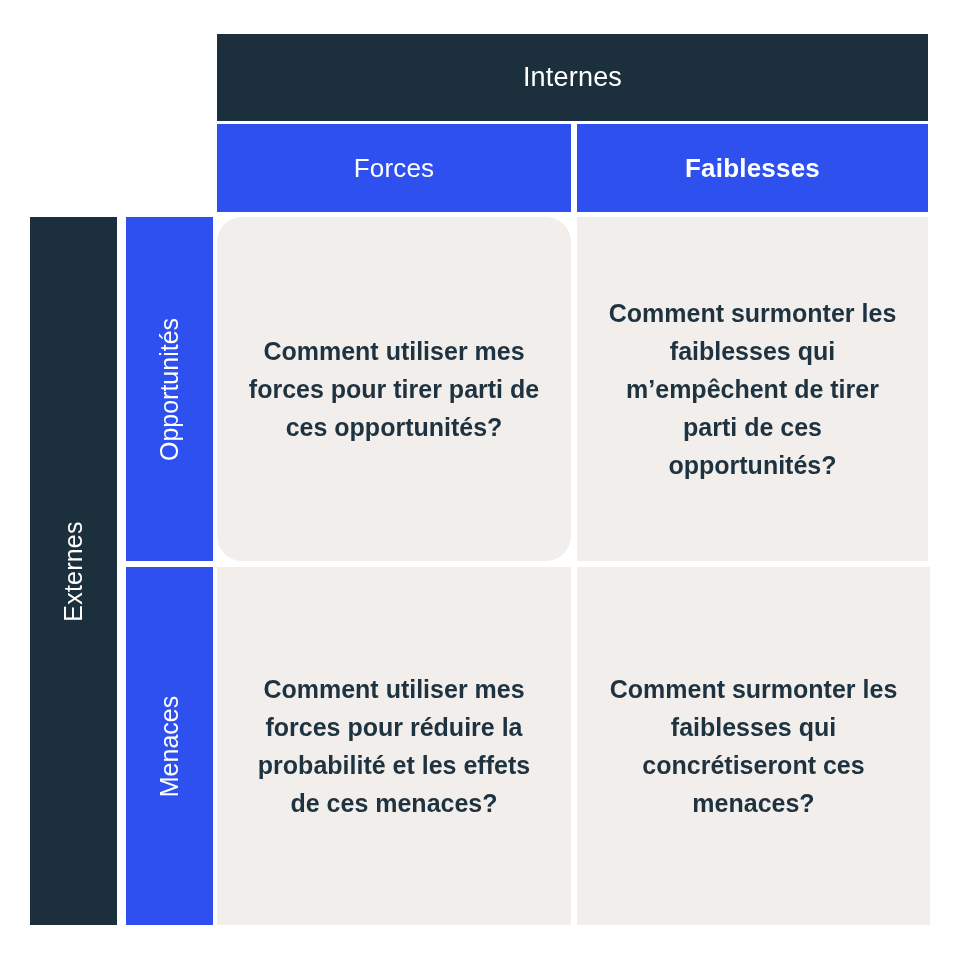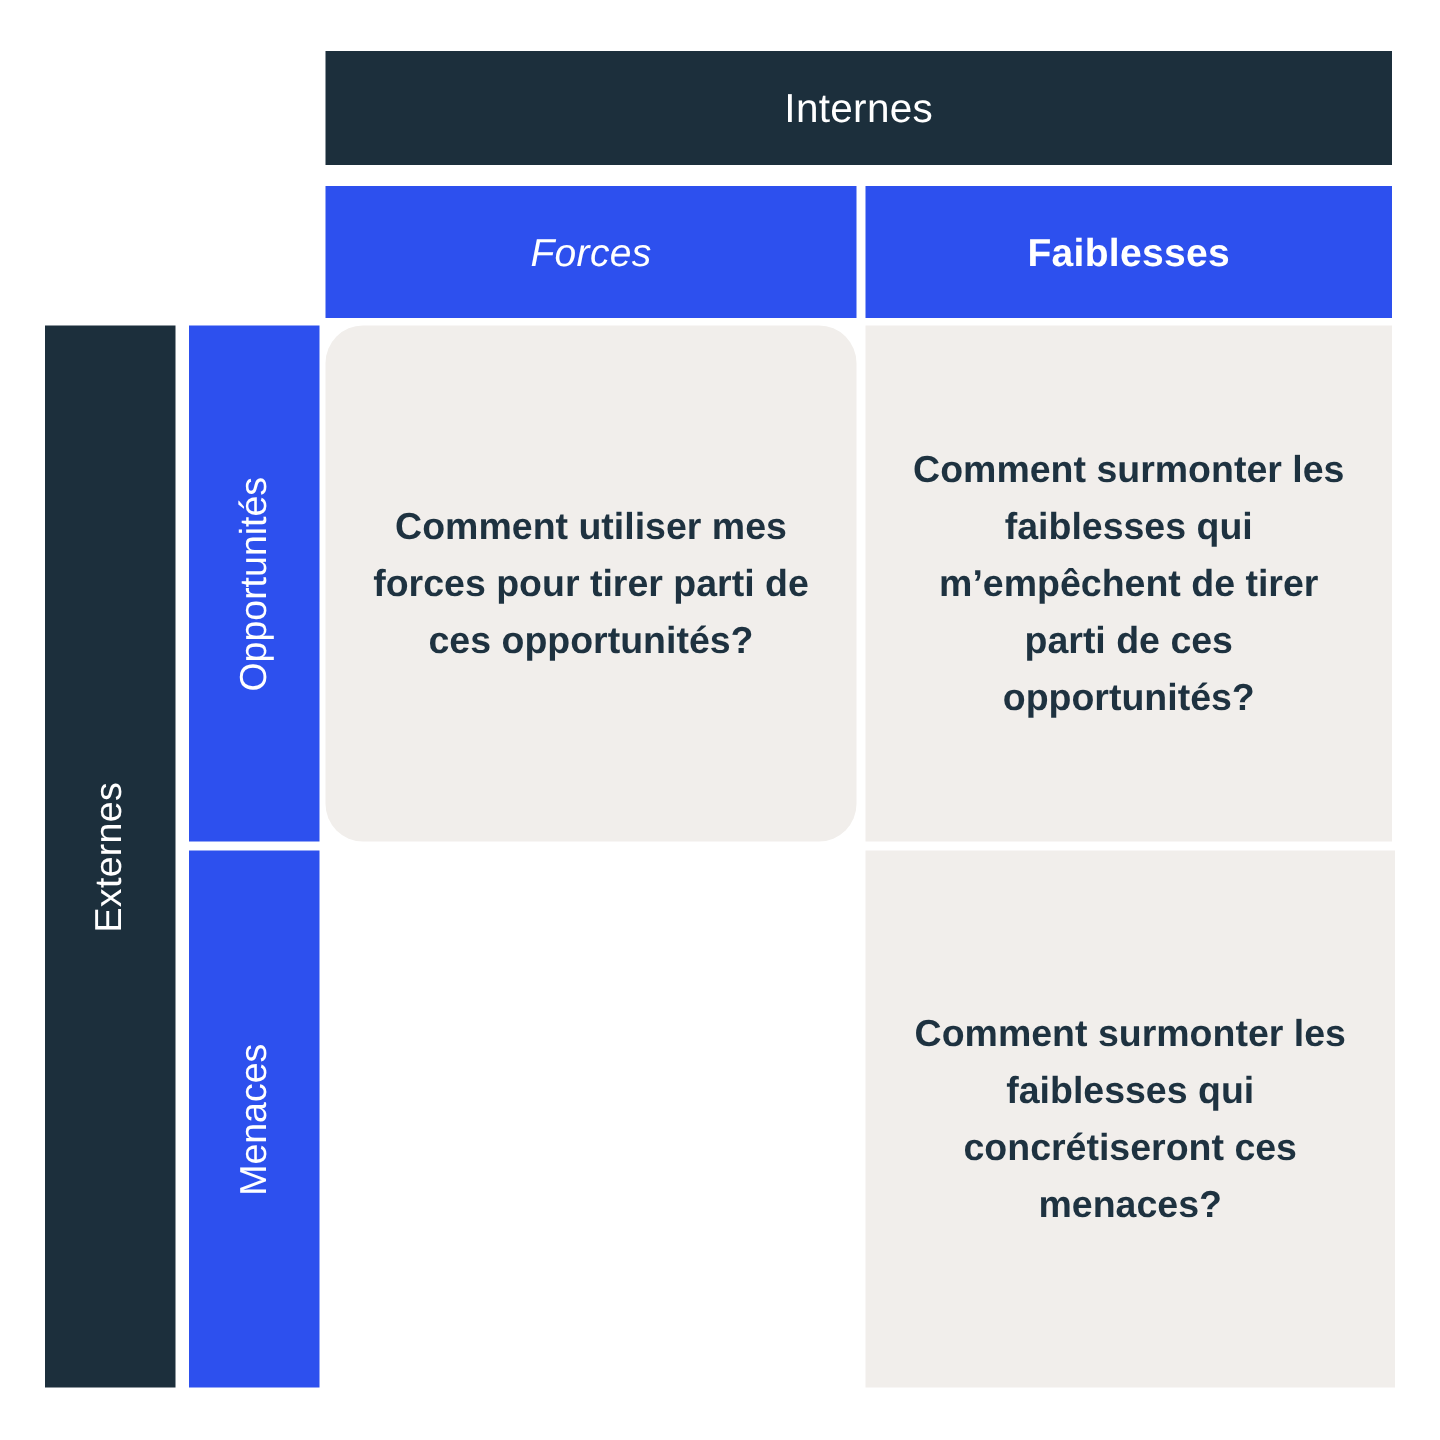--- a/index.html
+++ b/index.html
@@ -32,34 +32,33 @@
     letter-spacing: 0.2px;
   }
   .band-dark  { background: #1c2f3c; }
   .band-blue  { background: #2d50ee; }
 
   
   #internes-header {
     left: 217px;
     top: 34px;
     width: 711px;
-    height: 76px;
+    height: 87px;
     font-size: 27px;
     font-weight: 400;
   }
 
   
   #forces-header {
     left: 217px;
     top: 124px;
     width: 354px;
     height: 88px;
     font-size: 26px;
     font-weight: 400;
-    font-style: italic;
   }
   #faiblesses-header {
     left: 577px;
     top: 124px;
     width: 351px;
     height: 88px;
     font-size: 26px;
     font-weight: 700;
   }
 
@@ -156,18 +155,21 @@
   </div>
 
   <div class="cell" id="cell-so">
     <span class="cell-text">Comment utiliser mes forces pour tirer parti de ces opportunités?</span>
   </div>
 
   <div class="cell" id="cell-wo">
     <span class="cell-text">Comment surmonter les faiblesses qui m’empêchent de tirer parti de ces opportunités?</span>
   </div>
 
+  <div class="cell" id="cell-st">
+    <span class="cell-text">Comment utiliser mes forces pour réduire la probabilité et les effets de ces menaces?</span>
+  </div>
 
   <div class="cell" id="cell-wt">
     <span class="cell-text">Comment surmonter les faiblesses qui concrétiseront ces menaces?</span>
   </div>
 
 </div>
 
 </body></html>

